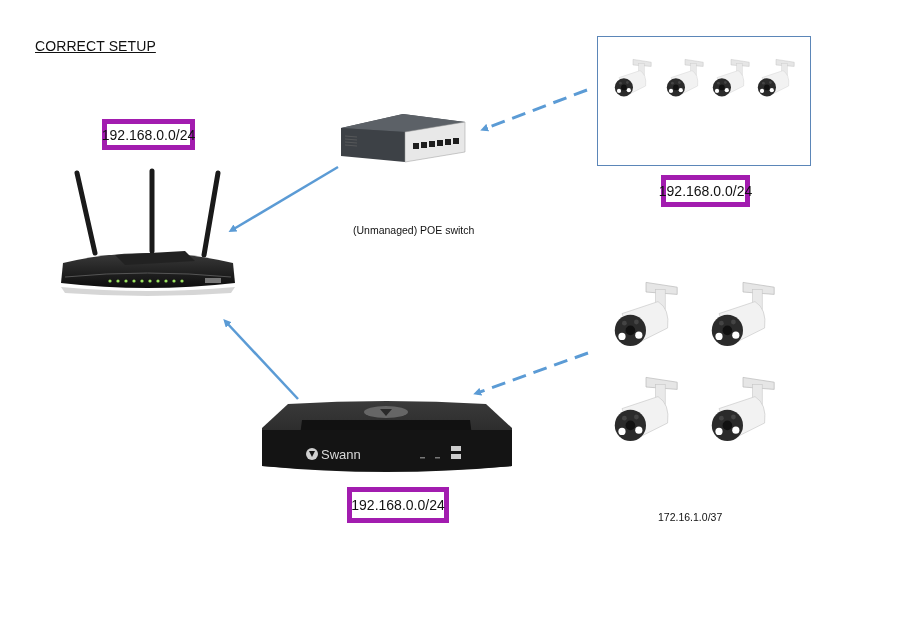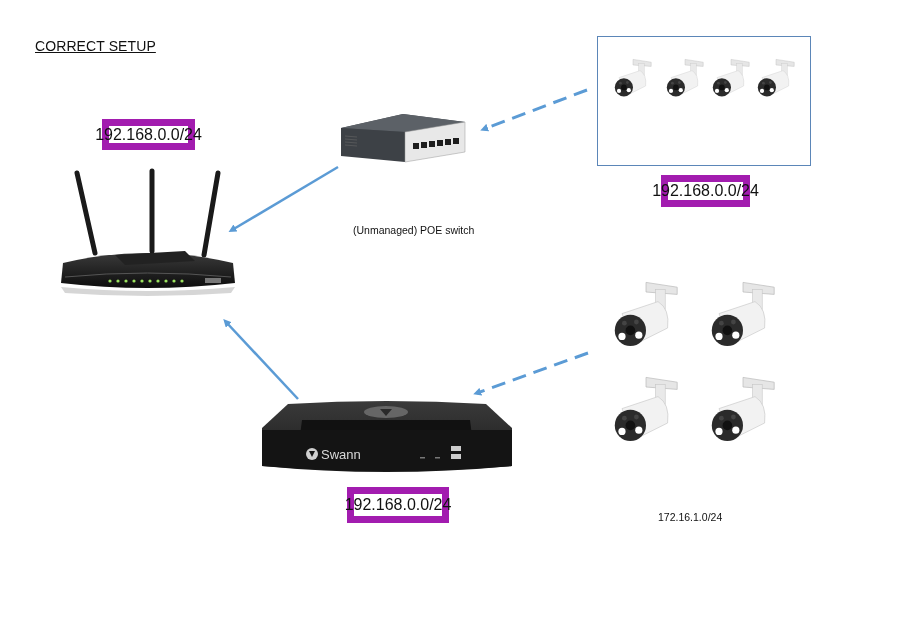--- a/index.html
+++ b/index.html
@@ -1,21 +1,21 @@
 <!DOCTYPE html>
 <html><head>
 <meta charset="utf-8">
 <style>
   html, body { margin: 0; padding: 0; background: #ffffff; }
   body { width: 898px; height: 635px; position: relative; overflow: hidden;
          font-family: "Liberation Sans", "DejaVu Sans", sans-serif; color: #111; }
   .abs { position: absolute; }
   .title { left: 35px; top: 38px; font-size: 14px; letter-spacing: 0.1px; text-decoration: underline; }
-  .ipbox { position: absolute; border: 7px solid #a21caf; background: #fff;
-           font-size: 16px; display: flex; align-items: center; justify-content: center; box-sizing: border-box; }
+  .ipbox { position: absolute; border: 5px solid #a21caf; background: #fff;
+           font-size: 14px; display: flex; align-items: center; justify-content: center; box-sizing: border-box; }
   .label { position: absolute; font-size: 10.5px; margin-top: 44px; }
   .cam-frame { position: absolute; left: 597px; top: 36px; width: 214px; height: 130px;
                border: 1.5px solid #5b86b8; box-sizing: border-box; }
   svg.overlay { position: absolute; left: 0; top: 0; }
 </style>
 </head>
 <body>
 
 <div class="abs title">CORRECT SETUP</div>
 
@@ -190,21 +190,21 @@
     <rect x="38" y="8" width="8" height="18" fill="#e9e9e9" stroke="#c6c6c6" stroke-width="0.5"></rect>
     <path d="M10 28 L40 18 Q50 24 48 40 L20 54 Z" fill="#f2f2f2" stroke="#ccc" stroke-width="0.6"></path>
     <ellipse cx="17" cy="42" rx="13" ry="13" fill="#2b2b2b"></ellipse>
     <circle cx="17" cy="42" r="4" fill="#111"></circle>
     <circle cx="10" cy="47" r="3" fill="#fff"></circle>
     <circle cx="24" cy="46" r="3" fill="#fff"></circle>
     <circle cx="12" cy="36" r="2" fill="#444"></circle>
     <circle cx="22" cy="35" r="2" fill="#444"></circle>
   </svg></div>
   </div>
-<div class="label" style="left:658px;top:467px;">172.16.1.0/24</div>
+<div class="label" style="left:658px;top:467px;">172.16.1.0/37</div>
 
 <svg class="overlay" width="898" height="635" viewBox="0 0 898 635">
   <defs>
     <marker id="ah" markerWidth="8" markerHeight="8" refX="4" refY="4" orient="auto" markerUnits="userSpaceOnUse">
       <path d="M0 0 L8 4 L0 8 Z" fill="#5b9bd5"></path>
     </marker>
   </defs>
 
   <line x1="338" y1="167" x2="232" y2="230" stroke="#5b9bd5" stroke-width="2.5" marker-end="url(#ah)"></line>
 

